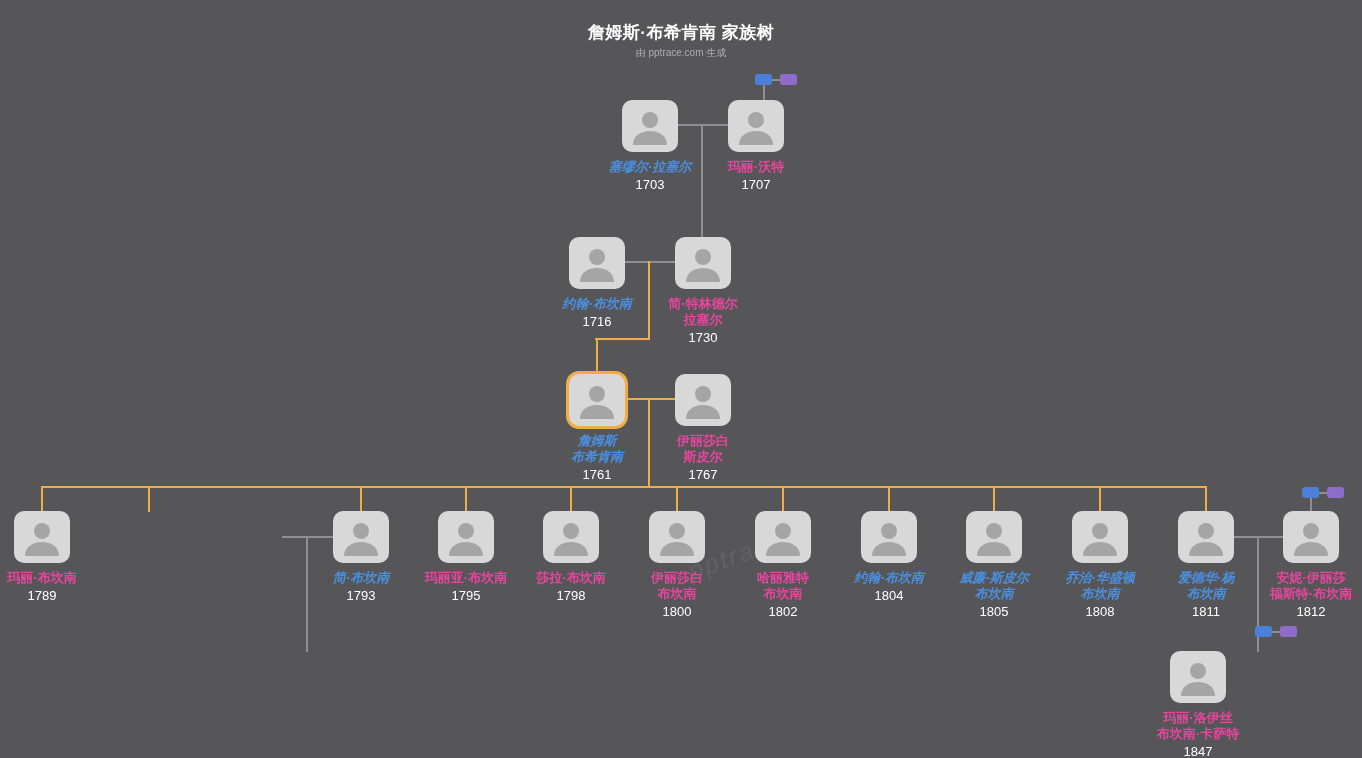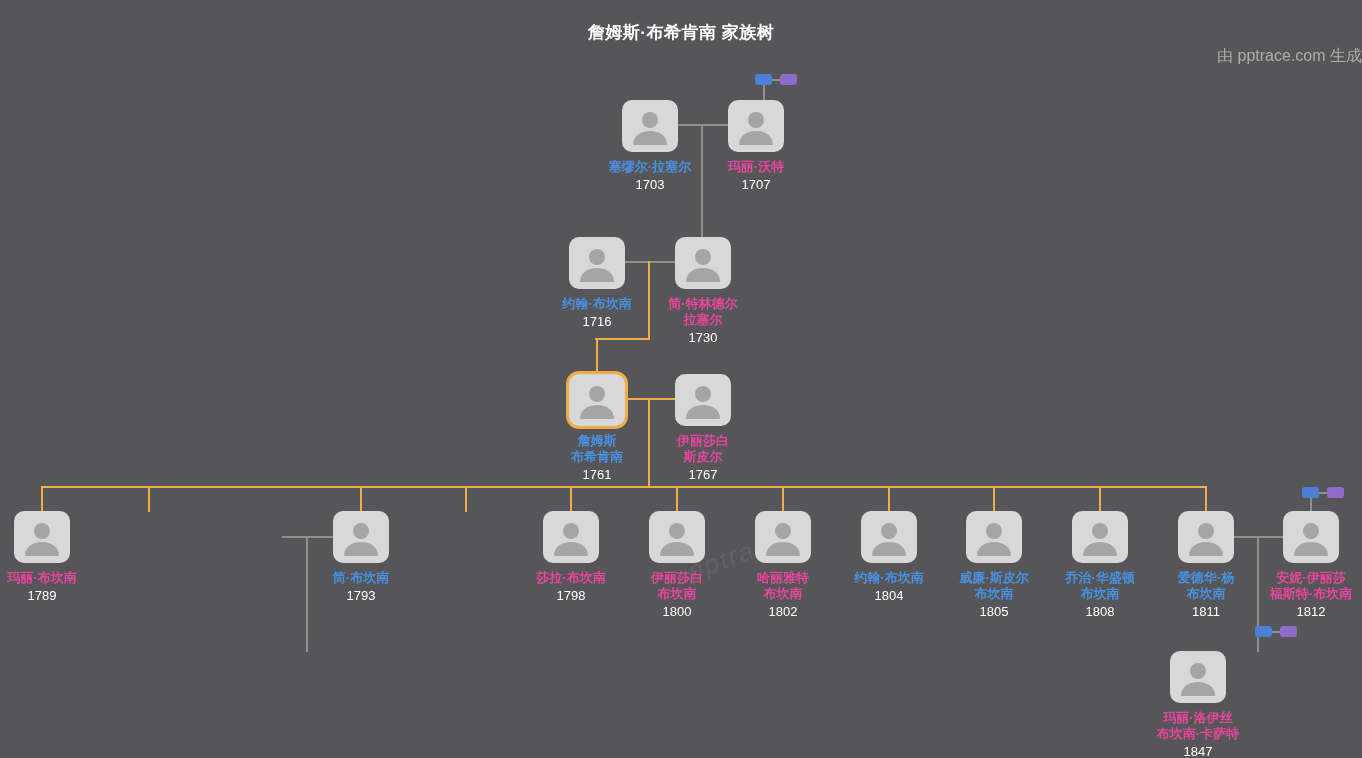--- a/index.html
+++ b/index.html
@@ -3,35 +3,35 @@
 <meta charset="utf-8">
 <style>
   html,body{margin:0;padding:0;background:#565658;}
   #canvas{
     position:relative;width:1362px;height:758px;overflow:hidden;
     background:#565658;
     font-family:"Liberation Sans","DejaVu Sans",sans-serif;
   }
   .title{position:absolute;top:21px;left:0;right:0;text-align:center;
     font-size:17px;font-weight:bold;color:#ffffff;letter-spacing:.5px;}
-  .subtitle{position:absolute;top:46px;left:0;right:0;text-align:right;
-    font-size:16px;color:#aeaeae;}
+  .subtitle{position:absolute;top:46px;left:0;right:0;text-align:center;
+    font-size:10px;color:#aeaeae;}
   .watermark{position:absolute;left:686px;top:540px;color:rgba(255,255,255,.07);
     font-size:26px;font-style:italic;transform:rotate(-20deg);letter-spacing:2px;}
   .line{position:absolute;background:#8f8f8f;}
   .line.h{height:2px;}
   .line.v{width:2px;}
   .line.gold{background:#f0ad45;}
   .person{position:absolute;width:110px;display:flex;flex-direction:column;align-items:center;}
   .avatar{width:56px;height:52px;border-radius:10px;background:#d8d8d8;
     display:flex;align-items:center;justify-content:center;overflow:hidden;flex:0 0 auto;}
   .avatar.selected{box-shadow:0 0 0 3px #f0ad45;}
   .avatar.photo{border-radius:6px;border:1px solid rgba(255,255,255,.7);width:54px;height:50px;}
   .pname{margin-top:7px;text-align:center;font-size:13px;font-weight:bold;line-height:16px;}
-  .pname.blue{color:#4a90e2;}
+  .pname.blue{color:#4a90e2;font-style:italic;}
   .pname.pink{color:#e8459e;}
   .pyear{margin-top:2px;text-align:center;font-size:13px;color:#ffffff;line-height:15px;}
   .mini{position:absolute;width:17px;height:11px;border-radius:3px;}
   .mini.blue{background:#4c80d8;}
   .mini.purple{background:#8f6cc9;}
 </style>
 </head>
 <body>
 
 <div id="canvas">
@@ -183,20 +183,32 @@
           <circle cx="28" cy="20" r="8" fill="#a5a5a5"></circle>
           <path d="M11 45c0-9 7.5-14 17-14s17 5 17 14z" fill="#a5a5a5"></path>
         </svg>
     </div>
     <div class="pname blue">
         <div>简·布坎南</div>
       </div>
     <div class="pyear">1793</div>
   </div>
 
+  <div class="person" style="left:411px;top:511px">
+    <div class="avatar">
+      <svg width="56" height="52" viewBox="0 0 56 52">
+          <circle cx="28" cy="20" r="8" fill="#a5a5a5"></circle>
+          <path d="M11 45c0-9 7.5-14 17-14s17 5 17 14z" fill="#a5a5a5"></path>
+        </svg>
+    </div>
+    <div class="pname pink">
+        <div>玛丽亚·布坎南</div>
+      </div>
+    <div class="pyear">1795</div>
+  </div>
 
   <div class="person" style="left:516px;top:511px">
     <div class="avatar">
       <svg width="56" height="52" viewBox="0 0 56 52">
           <circle cx="28" cy="20" r="8" fill="#a5a5a5"></circle>
           <path d="M11 45c0-9 7.5-14 17-14s17 5 17 14z" fill="#a5a5a5"></path>
         </svg>
     </div>
     <div class="pname pink">
         <div>莎拉·布坎南</div>

